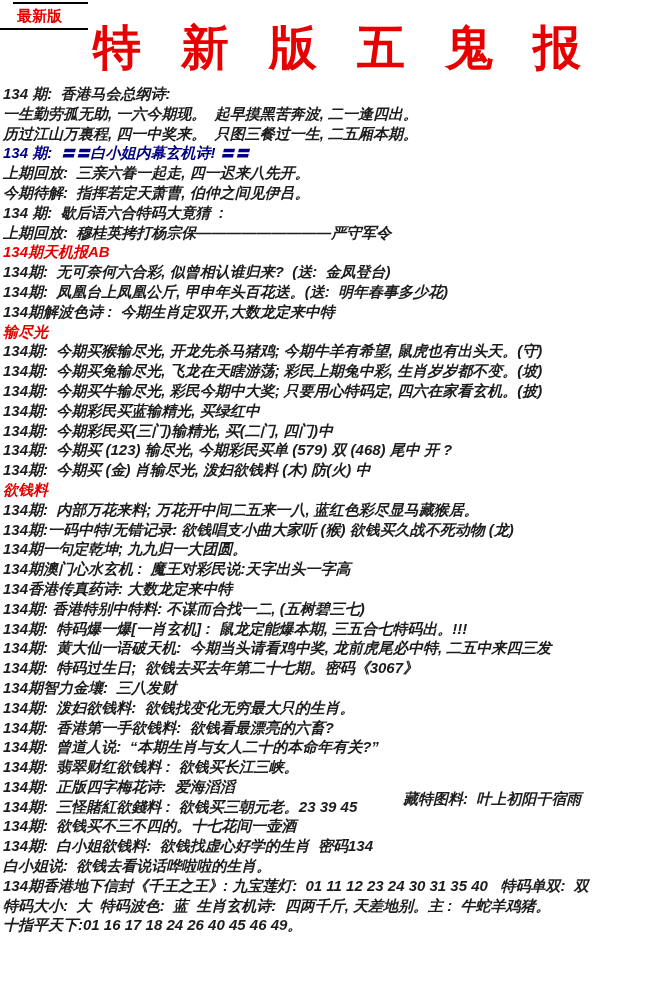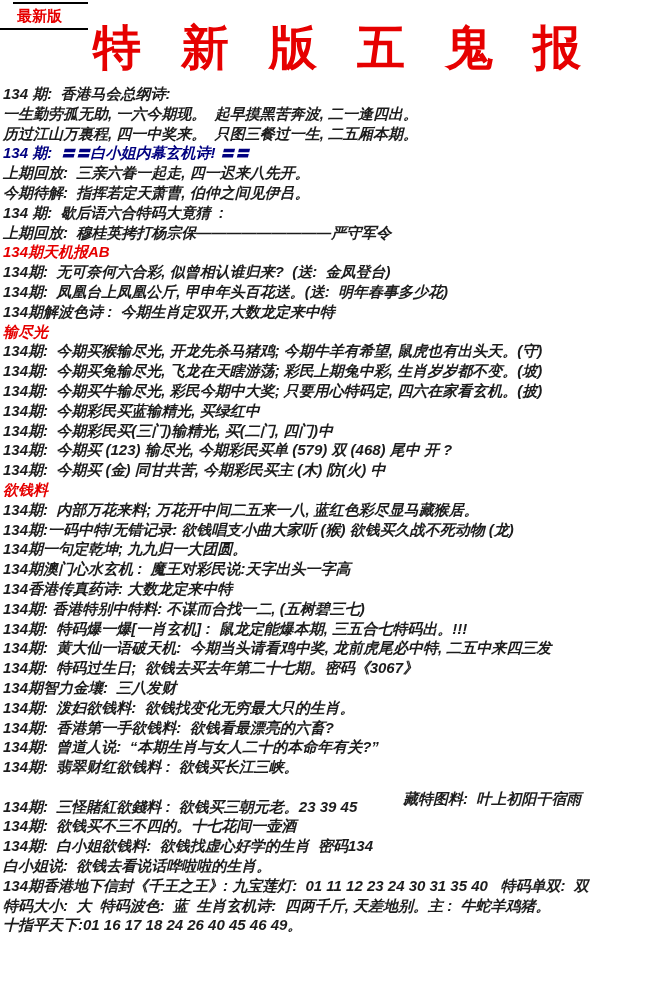--- a/index.html
+++ b/index.html
@@ -100,37 +100,37 @@
       <div class="line"><span>134期:  无可奈何六合彩, 似曾相认谁归来?  (送:  金凤登台)</span></div>
       <div class="line"><span>134期:  凤凰台上凤凰公斤, 甲申年头百花送。(送:  明年春事多少花)</span></div>
       <div class="line"><span>134期解波色诗 :  今期生肖定双开,大数龙定来中特</span></div>
       <div class="line red"><span>输尽光</span></div>
       <div class="line"><span>134期:  今期买猴输尽光, 开龙先杀马猪鸡; 今期牛羊有希望, 鼠虎也有出头天。(守)</span></div>
       <div class="line"><span>134期:  今期买兔输尽光, 飞龙在天瞎游荡; 彩民上期兔中彩, 生肖岁岁都不变。(坡)</span></div>
       <div class="line"><span>134期:  今期买牛输尽光, 彩民今期中大奖; 只要用心特码定, 四六在家看玄机。(披)</span></div>
       <div class="line"><span>134期:  今期彩民买蓝输精光, 买绿红中</span></div>
       <div class="line"><span>134期:  今期彩民买(三门)输精光, 买(二门, 四门)中</span></div>
       <div class="line"><span>134期:  今期买 (123) 输尽光, 今期彩民买单 (579) 双 (468) 尾中 开 ?</span></div>
-      <div class="line"><span>134期:  今期买 (金) 同甘共苦, 今期彩民买主 (木) 防(火) 中</span></div>
+      <div class="line"><span>134期:  今期买 (金) 肖输尽光, 泼妇欲钱料 (木) 防(火) 中</span></div>
       <div class="line red"><span>欲钱料</span></div>
       <div class="line"><span>134期:  内部万花来料; 万花开中间二五来一八, 蓝红色彩尽显马藏猴居。</span></div>
       <div class="line"><span>134期:一码中特/无错记录: 欲钱唱支小曲大家听 (猴) 欲钱买久战不死动物 (龙)</span></div>
       <div class="line"><span>134期一句定乾坤; 九九归一大团圆。</span></div>
       <div class="line"><span>134期澳门心水玄机 :  魔王对彩民说:天字出头一字高</span></div>
       <div class="line"><span>134香港传真药诗: 大数龙定来中特</span></div>
       <div class="line"><span>134期: 香港特别中特料: 不谋而合找一二, (五树碧三七)</span></div>
       <div class="line"><span>134期:  特码爆一爆[一肖玄机] :  鼠龙定能爆本期, 三五合七特码出。!!!</span></div>
       <div class="line"><span>134期:  黄大仙一语破天机:  今期当头请看鸡中奖, 龙前虎尾必中特, 二五中来四三发</span></div>
       <div class="line"><span>134期:  特码过生日;  欲钱去买去年第二十七期。密码《3067》</span></div>
       <div class="line"><span>134期智力金壤:  三八发财</span></div>
       <div class="line"><span>134期:  泼妇欲钱料:  欲钱找变化无穷最大只的生肖。</span></div>
       <div class="line"><span>134期:  香港第一手欲钱料:  欲钱看最漂亮的六畜?</span></div>
       <div class="line"><span>134期:  曾道人说:  “本期生肖与女人二十的本命年有关?”</span></div>
       <div class="line"><span>134期:  翡翠财红欲钱料 :  欲钱买长江三峡。</span></div>
-      <div class="line"><span class="right-note">藏特图料:  叶上初阳干宿雨</span></div>
+      <div class="line"><span>134期:  正版四字梅花诗:  爱海滔滔</span><span class="right-note">藏特图料:  叶上初阳干宿雨</span></div>
       <div class="line"><span>134期:  三怪賭紅欲錢料 :  欲钱买三朝元老。23 39 45</span></div>
       <div class="line"><span>134期:  欲钱买不三不四的。十七花间一壶酒</span></div>
       <div class="line"><span>134期:  白小姐欲钱料:  欲钱找虚心好学的生肖  密码134</span></div>
       <div class="line"><span>白小姐说:  欲钱去看说话哗啦啦的生肖。</span></div>
       <div class="line"><span>134期香港地下信封《千王之王》: 九宝莲灯:  01 11 12 23 24 30 31 35 40   特码单双:  双</span></div>
       <div class="line"><span>特码大小:  大  特码波色:  蓝  生肖玄机诗:  四两千斤, 天差地别。主 :  牛蛇羊鸡猪。</span></div>
       <div class="line"><span>十指平天下:01 16 17 18 24 26 40 45 46 49。</span></div>
     </div>
 </div>
 

